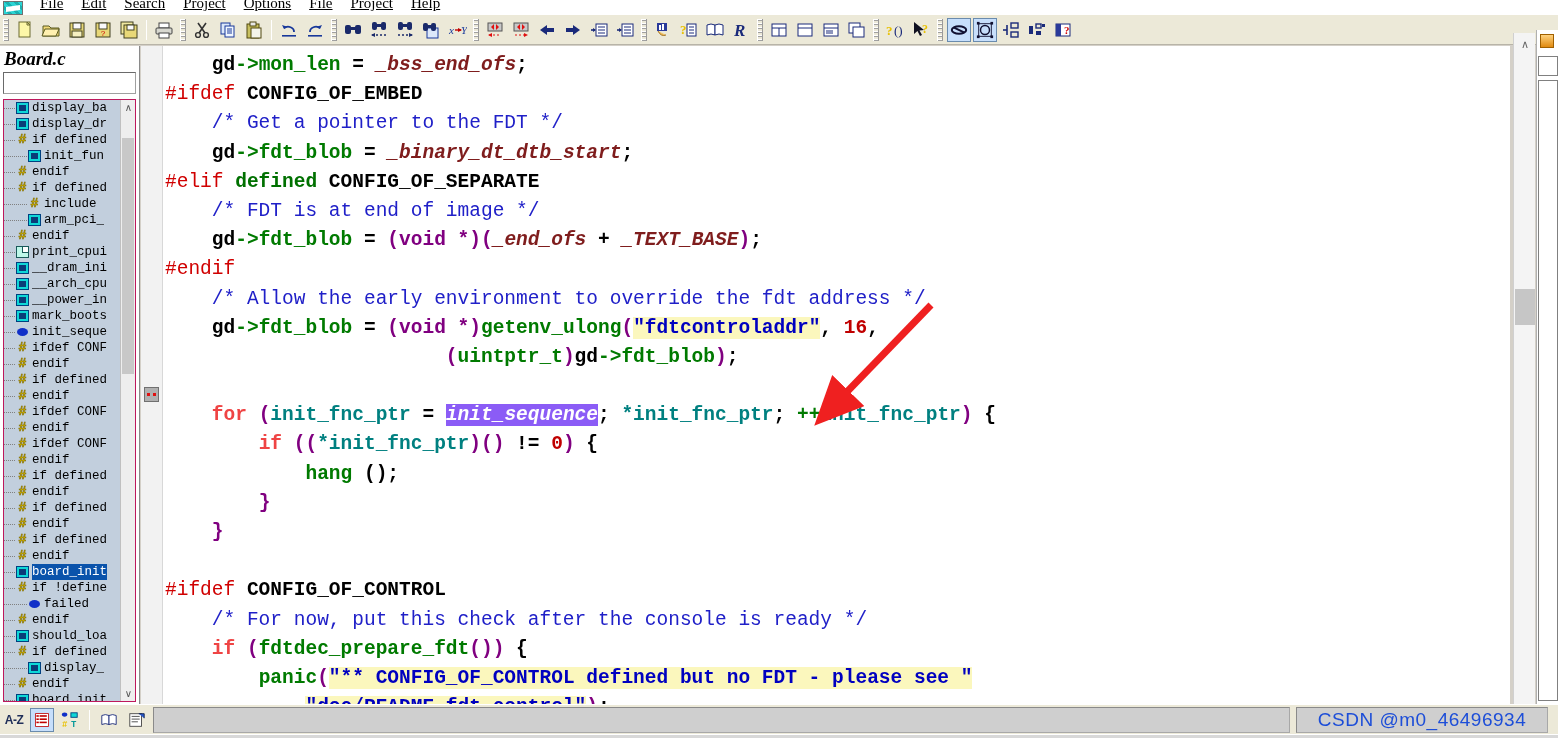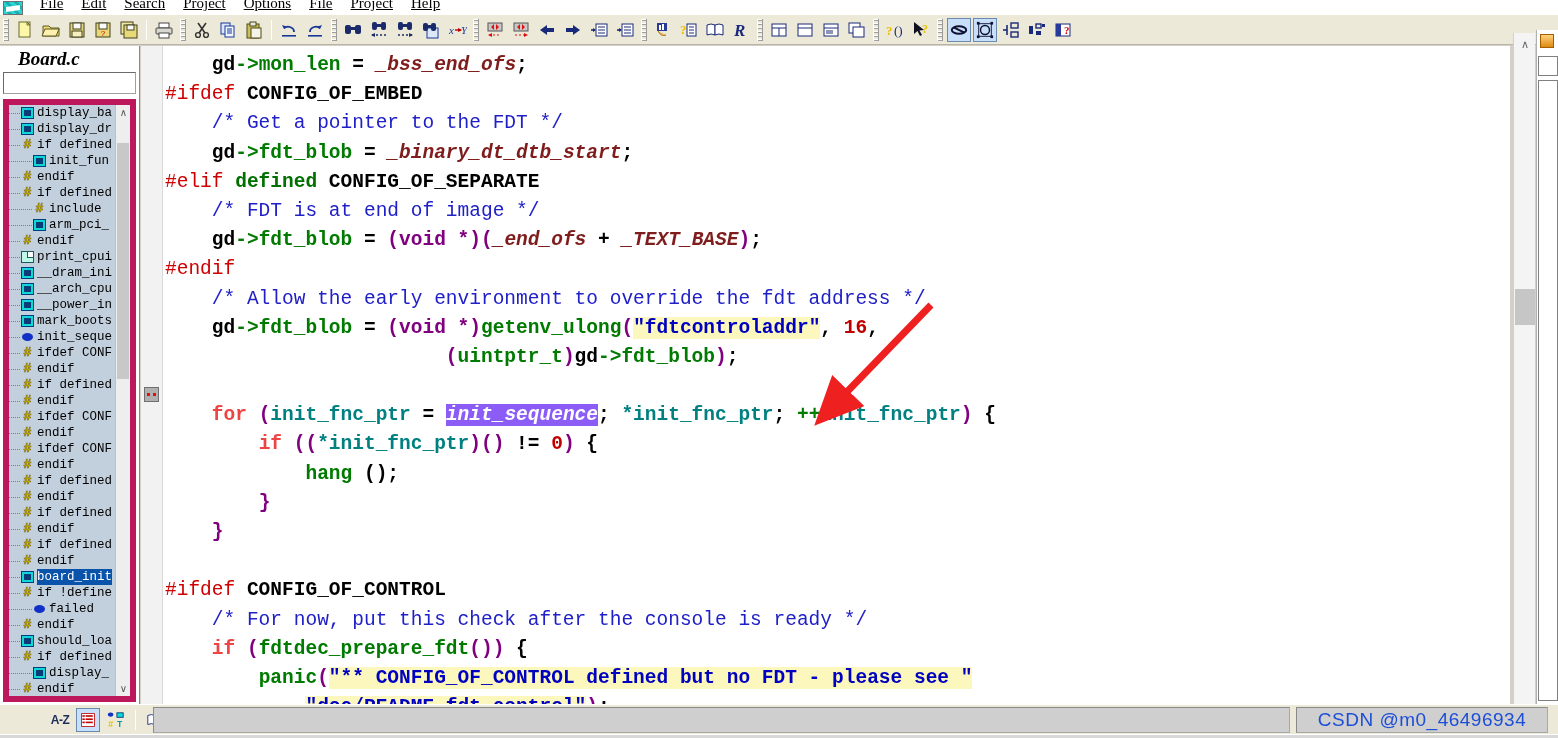--- a/index.html
+++ b/index.html
@@ -57,33 +57,33 @@
   .tb-btn.active { background:#c7dffb; border:1px solid #6a8bad; }
   .tb-btn svg { display:block; }
 
   
   .leftpanel {
     position:absolute; left:0; top:46px; width:140px; height:658px;
     background:#ffffff;
     border-right:1px solid #8a8a8a;
   }
   .lp-title {
-    height:26px; line-height:26px; padding-left:18px;
+    height:26px; line-height:26px; padding-left:4px;
     font-family:"Liberation Serif", serif;
     font-style:italic; font-weight:bold; font-size:19px; color:#000;
     background:#ffffff;
   }
   .lp-search {
     margin:0 3px 2px 3px; height:22px; background:#ffffff;
     border:1px solid #a0a0a0; border-top-color:#6a6a6a; border-left-color:#6a6a6a;
   }
   .lp-tree {
     position:absolute; left:3px; top:53px; right:3px; bottom:2px;
     background:#c2cfdd;
-    border:6px solid #be185d;
+    border:1px solid #be185d;
     overflow:hidden;
   }
   .tree-inner { position:absolute; left:0; top:0; right:15px; bottom:0; overflow:hidden; }
   .tnode {
     height:16px; line-height:16px; white-space:nowrap; overflow:hidden;
     font-family:"Liberation Mono", monospace; font-size:12.5px; color:#000;
     display:flex; align-items:center;
   }
   .tdots { width:12px; height:16px; flex:none;
     background: repeating-linear-gradient(to right,#808080 0 1px,transparent 1px 2px);
@@ -163,21 +163,21 @@
   .re-strip { position:absolute; left:3px; top:4px; width:14px; height:14px;
               background:linear-gradient(#ffd27f,#e08a10); border:1px solid #a06000; }
   .re-box { position:absolute; left:1px; top:26px; width:20px; height:20px;
             border:1px solid #808080; background:#fff; }
   .re-box2 { position:absolute; left:1px; top:50px; width:20px; bottom:4px;
              border:1px solid #808080; background:#fff; }
 
   
   .bottombar { position:absolute; left:0; bottom:0; width:1558px; height:34px;
                background:#ece9d8; border-top:1px solid #ffffff; }
-  .bb-inner { position:absolute; left:0; top:2px; height:26px; display:flex; align-items:center;padding-left:46px; }
+  .bb-inner { position:absolute; left:0; top:2px; height:26px; display:flex; align-items:center; }
   .bb-btn { width:24px;height:24px;display:flex;align-items:center;justify-content:center;
             position:relative; margin:0 2px; }
   .bb-btn.active { background:#c7dffb; border:1px solid #6a8bad; }
   .bb-az { font-family:"Liberation Sans", sans-serif; font-size:12px; font-weight:bold;
            color:#20305a; letter-spacing:-0.5px; }
   .bb-sep { width:1px;height:20px;background:#9a9a9a;margin:0 5px;border-right:1px solid #fff; }
   .bb-collapse { font-size:15px; color:#444; font-weight:bold; margin:0 8px; }
   .status-field { position:absolute; left:153px; top:2px; right:268px; height:26px;
                   background:#cfcfcf; border:1px solid #a8a8a8;
                   border-top-color:#8a8a8a; border-left-color:#8a8a8a; }

